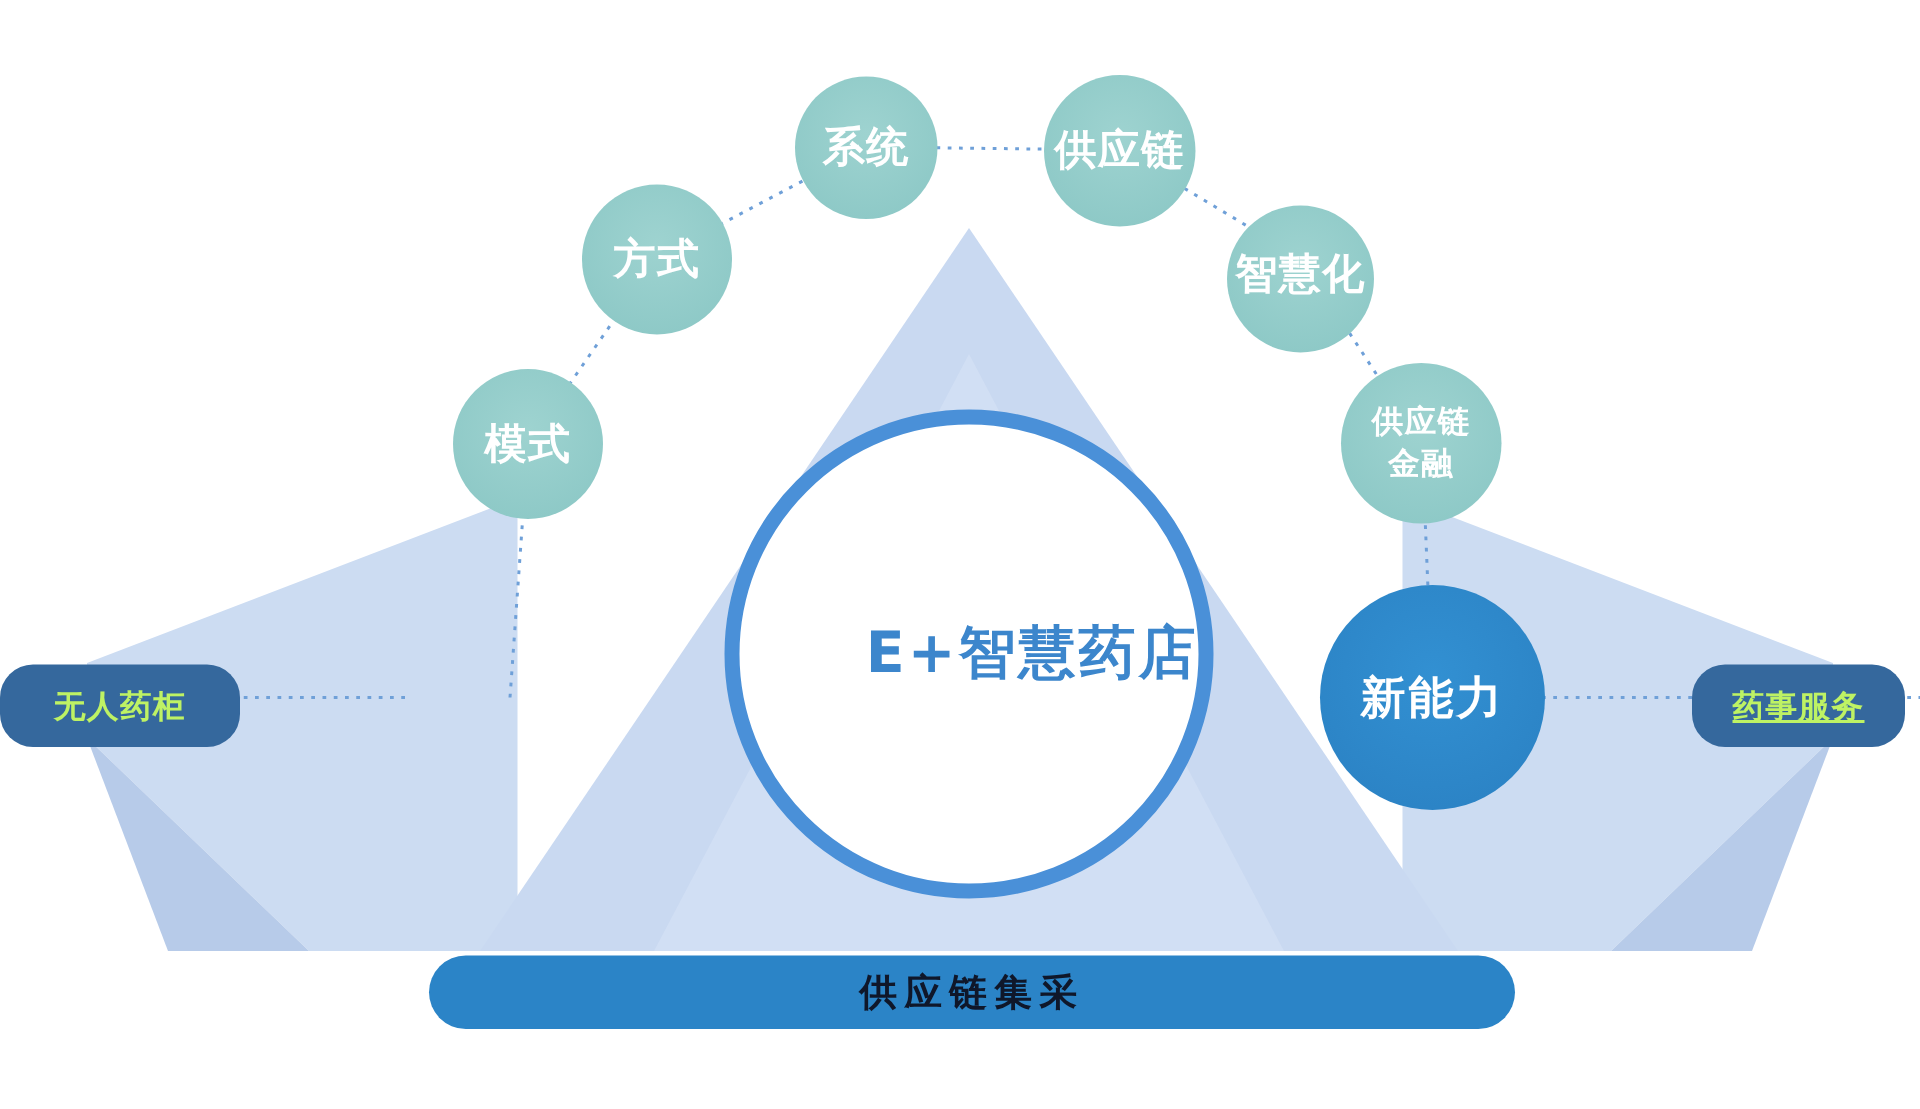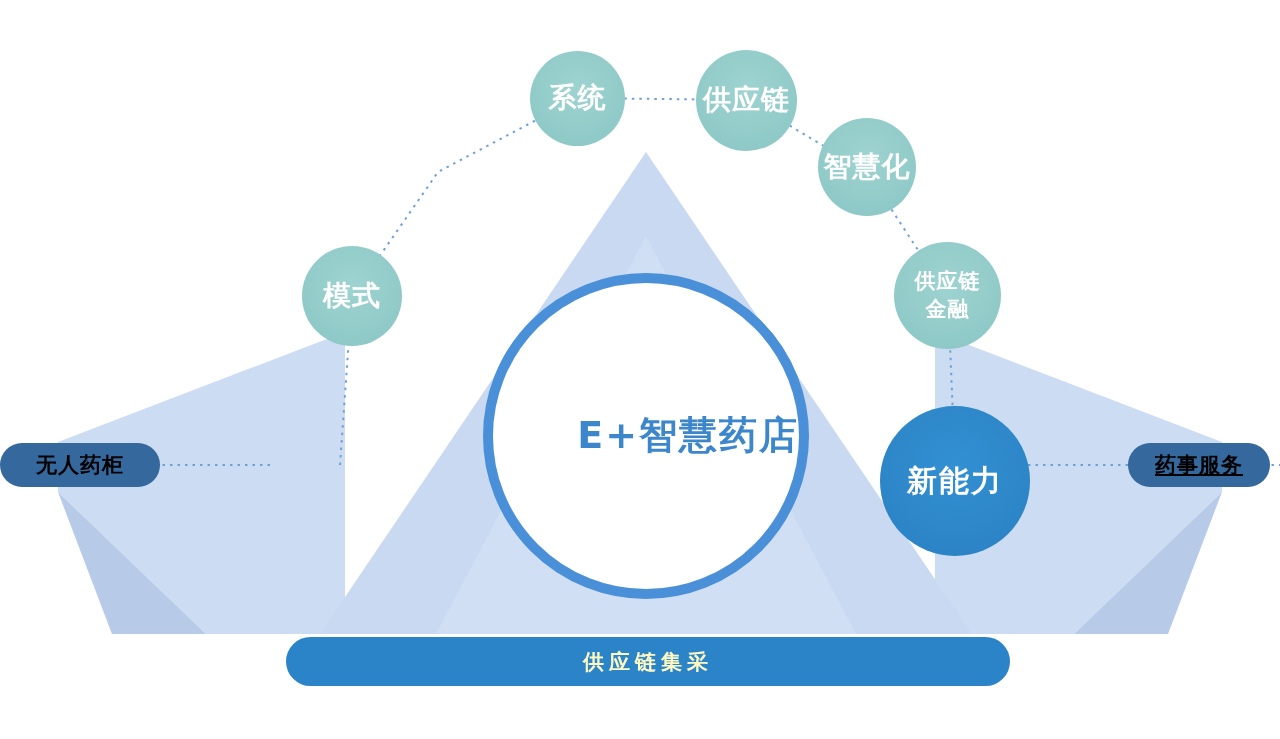--- a/index.html
+++ b/index.html
@@ -32,39 +32,39 @@
     justify-content: center;
     text-align: center;
     white-space: pre-line;
     line-height: 1.3;
     letter-spacing: 1px;
   }
   .sat-mode    { left: 302px; top: 246px; width: 100px; height: 100px; }
   .sat-method  { left: 388px; top: 123px; width: 100px; height: 100px; }
   .sat-system  { left: 530px; top:  51px; width:  95px; height:  95px; }
   .sat-supply  { left: 696px; top:  50px; width: 101px; height: 101px; }
-  .sat-smart   { left: 818px; top: 118px; width:  98px; height:  98px; }
+  .sat-smart   { left: 818px; top: 137px; width:  98px; height:  98px; font-family: Liberation Mono, monospace; }
   .sat-finance { left: 894px; top: 242px; width: 107px; height: 107px; font-size: 21px; }
 
   
   .node {
     position: absolute;
     width: 150px; height: 150px;
     border-radius: 50%;
     background: radial-gradient(circle at 50% 40%, #3290d2, #2a80c2);
     color: #ffffff;
     font-weight: bold;
     font-size: 30px;
     display: flex;
     align-items: center;
     justify-content: center;
     letter-spacing: 2px;
   }
   .node-left  { left: 265px; top: 390px; }
-  .node-right { left: 880px; top: 406px; }
+  .node-right { left: 880px; top: 390px; }
 
   
   .center-circle {
     position: absolute;
     left: 483px; top: 273px;
     width: 326px; height: 326px;
     border-radius: 50%;
     background: #ffffff;
     border: 10px solid #4a90d8;
     color: #3c86cc;
@@ -76,44 +76,44 @@
     flex-direction: column;
     align-items: flex-end;
     justify-content: center;
     text-align: center;
   }
 
   
   .pill {
     position: absolute;
     top: 443px;
-    height: 44px;
+    height: 55px;
     border-radius: 22px;
     background: #35689d;
-    color: #000000;
+    color: #bef264;
     font-weight: bold;
     font-size: 21px;
     letter-spacing: 1px;
     display: flex;
     align-items: center;
     justify-content: center;
   }
   .pill-left  { left: 0;      width: 160px; }
   .pill-right { left: 1128px; width: 142px; text-decoration: underline; }
 
   
   .bottom-bar {
     position: absolute;
     left: 286px; top: 637px;
     width: 724px; height: 49px;
     border-radius: 25px;
     background: #2b84c7;
-    color: #fef9c3;
+    color: #0f172a;
     font-weight: bold;
-    font-size: 21px;
+    font-size: 25px;
     letter-spacing: 5px;
     display: flex;
     align-items: center;
     justify-content: center;
     gap: 52px;
   }
 </style>
 </head>
 <body>
 
@@ -131,20 +131,21 @@
     <polygon points="646,236 436,634 856,634" fill="#d6e2f6" opacity="0.65"></polygon>
 
     <path d="M340,465 L352,296 L438,172 L578,98 L747,100 L867,172 L948,296 L955,465" fill="none" stroke="#6fa0d8" stroke-width="2" stroke-dasharray="2.5 5"></path>
 
     <path d="M155,465 L270,465" fill="none" stroke="#6fa0d8" stroke-width="2" stroke-dasharray="2.5 5"></path>
     <path d="M1028,465 L1130,465" fill="none" stroke="#6fa0d8" stroke-width="2" stroke-dasharray="2.5 5"></path>
     <path d="M1264,465 L1280,465" fill="none" stroke="#6fa0d8" stroke-width="2" stroke-dasharray="2.5 5"></path>
   </svg>
 
   <div class="sat sat-mode">模式</div>
+  <div class="sat sat-method">方式</div>
   <div class="sat sat-system">系统</div>
   <div class="sat sat-supply">供应链</div>
   <div class="sat sat-smart">智慧化</div>
   <div class="sat sat-finance">供应链
 金融</div>
 
   <div class="node node-right">新能力</div>
 
   <div class="center-circle">
     <div>E+智慧药店</div>

